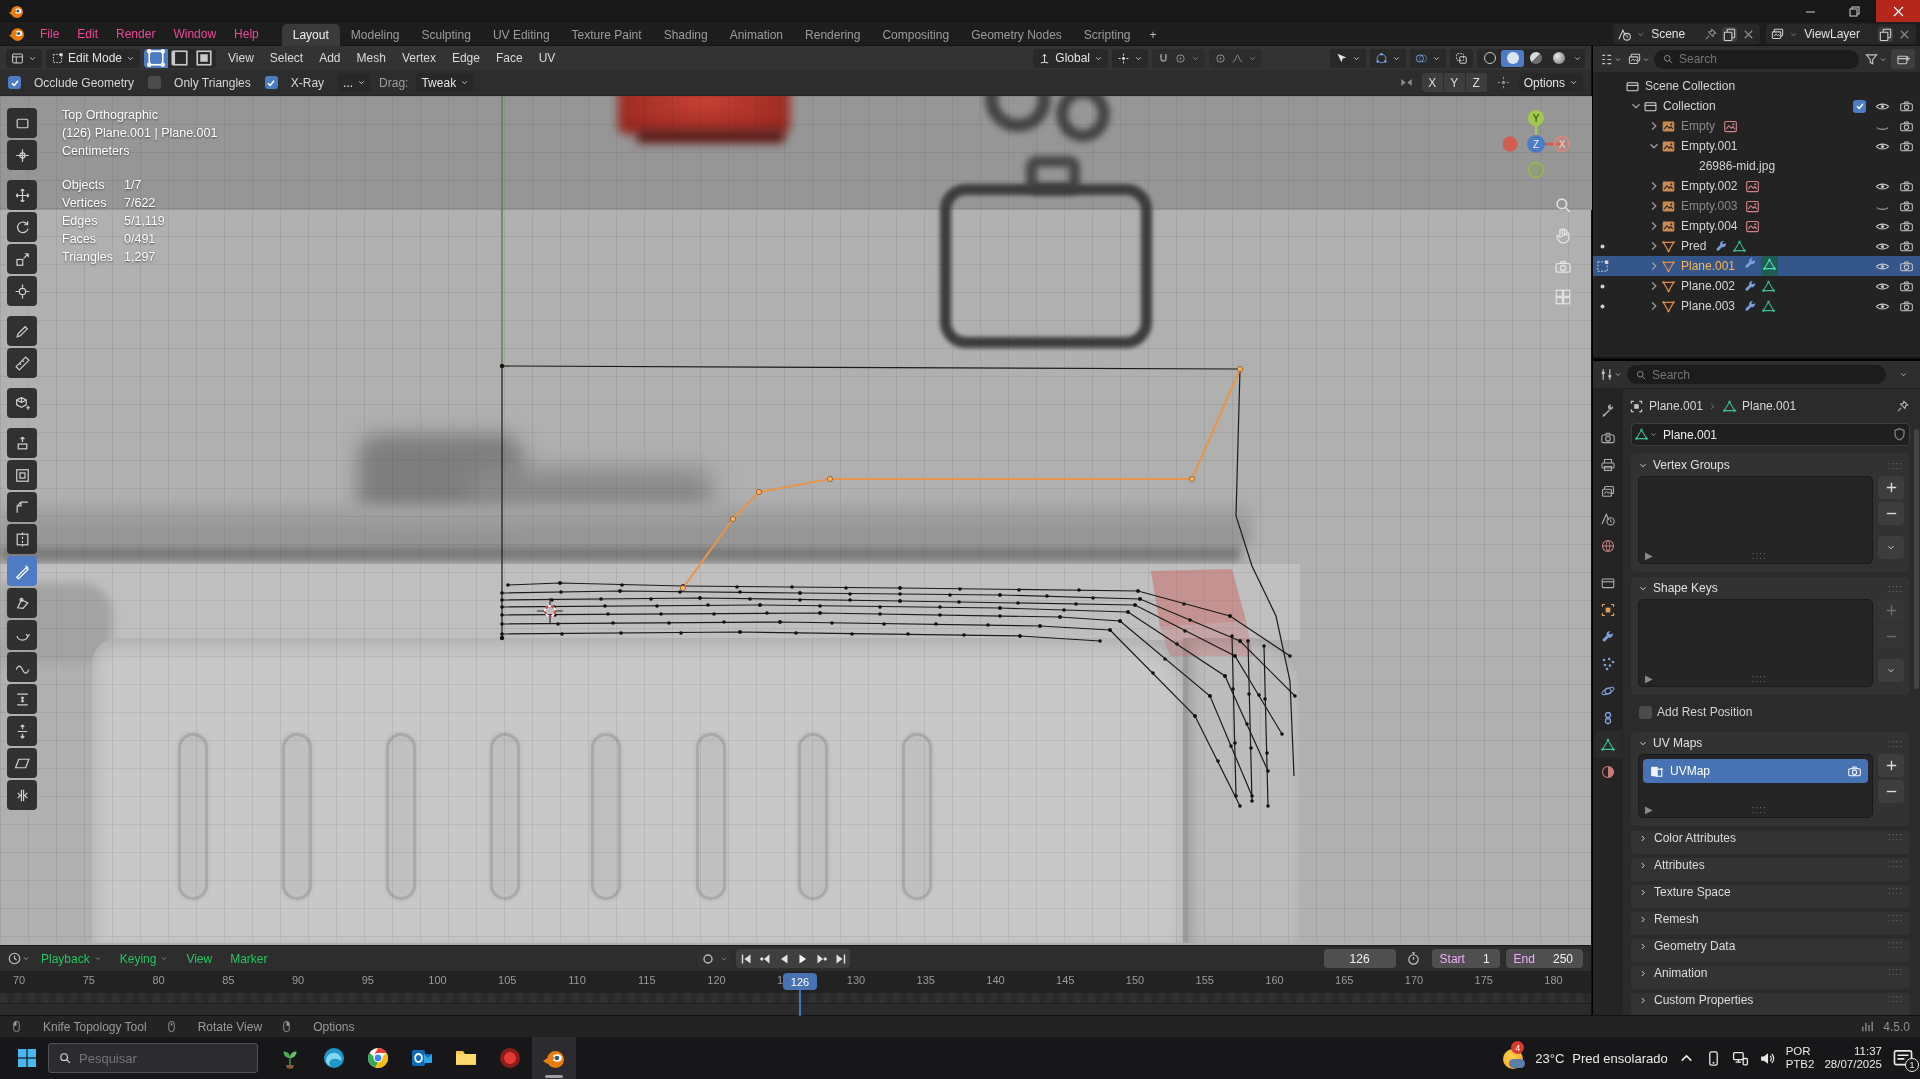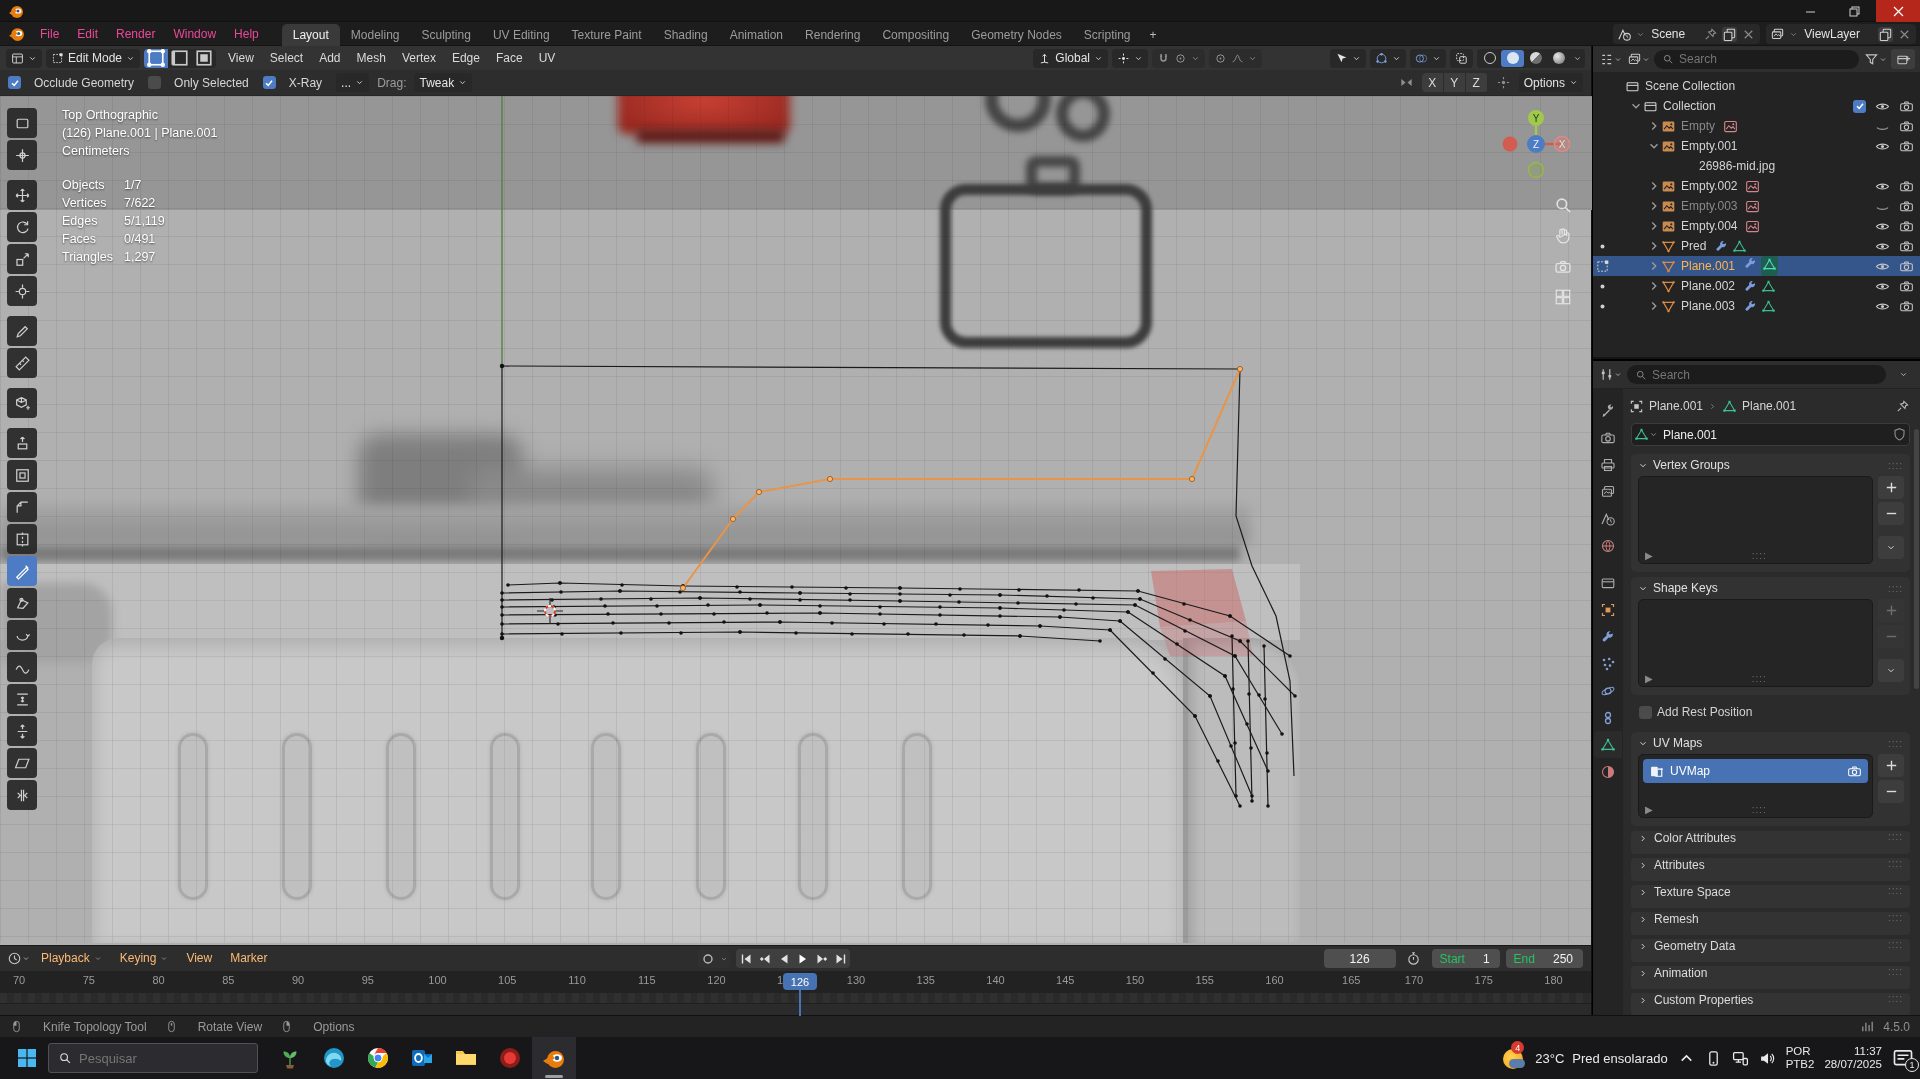--- a/index.html
+++ b/index.html
@@ -113,28 +113,28 @@
 .sbtn.drop{margin-top:8px}
 .uvrow{margin:4px;height:24px;background:#4772b3;border-radius:4px;display:flex;align-items:center;gap:6px;padding:0 6px;color:#fff}
 .uvrow .cam{margin-left:auto;color:#fff}
 .restrow{display:flex;align-items:center;height:24px;margin:2px 6px 8px 10px;color:#d2d2d2}
 .cpanel{background:#333333;border-radius:4px;margin:0 2px 4px 2px;height:23px;display:flex;align-items:flex-start;gap:6px;padding:0 7px;color:#dcdcdc}
 #prop-scroll{position:absolute;right:1px;top:40px;width:5px;height:260px;background:#555;border-radius:3px;opacity:.6}
 
 #timeline{position:absolute;left:0;top:945px;width:1592px;height:70px;background:#2d2d2d;border-top:1px solid #191919;border-right:1px solid #111}
 #tl-head{height:25px;display:flex;align-items:center;padding:0 6px;gap:2px;position:relative}
 #tl-menus{display:flex}
-#tl-menus .tmenu{padding:0 9px;color:#fdba74;display:flex;align-items:flex-start;gap:4px}
+#tl-menus .tmenu{padding:0 9px;color:#22c55e;display:flex;align-items:center;gap:4px}
 #transport{position:absolute;left:698px;display:flex;align-items:center;gap:6px}
 .tgroup{display:flex;background:#3f3f3f;border-radius:4px;overflow:hidden}
 .tbtn{width:19px;height:19px;display:flex;align-items:center;justify-content:center;color:#e2e2e2}
 .tbtn svg{width:12px;height:12px}
 #tl-right{position:absolute;right:8px;display:flex;gap:6px;align-items:center}
 .ffield{background:#4f4f4f;border-radius:4px;height:19px;display:flex;align-items:center;color:#f2f2f2}
-.ffield .lbl{padding:0 8px;color:#22c55e}
+.ffield .lbl{padding:0 8px;color:#f0abfc}
 .ffield .v{padding:0 10px}
 #tl-ruler{position:absolute;left:0;top:25px;width:100%;height:22px;background:#222222}
 .tick{position:absolute;top:3px;color:#9a9a9a;font-size:11px;transform:translateX(-50%)}
 #tl-frames{position:absolute;left:0;top:47px;width:100%;height:10px;background:repeating-linear-gradient(90deg,#303030 0 7px,#2a2a2a 7px 13.95px)}
 #tl-track{position:absolute;left:0;top:57px;width:100%;height:13px;background:#2b2b2b;border-top:1px solid #1f1f1f}
 #playhead{position:absolute;left:783px;top:27px;width:34px;height:17px;background:#4772b3;border-radius:4px;color:#fff;display:flex;align-items:center;justify-content:center;font-size:11px;z-index:5}
 #playline{position:absolute;left:799px;top:44px;width:2px;height:26px;background:#4772b3;z-index:4}
 
 #statusbar{position:absolute;left:0;top:1015px;width:1920px;height:22px;background:#232323;border-top:1px solid #111;display:flex;align-items:center;padding:0 10px;color:#9a9a9a}
 .hint{display:flex;align-items:center;gap:20px;margin-right:18px}
@@ -551,21 +551,21 @@
   </div>
 
   <div class="vh2">
     <span class="cb on">
         <svg viewBox="0 0 10 10">
           <path d="M2 5.2L4.2 7.4 8 2.8" fill="none" stroke="#fff" stroke-width="1.5"></path>
         </svg>
       </span>
     <span class="cblab">Occlude Geometry</span>
     <span class="cb"></span>
-    <span class="cblab">Only Selected</span>
+    <span class="cblab">Only Triangles</span>
     <span class="cb on">
         <svg viewBox="0 0 10 10">
           <path d="M2 5.2L4.2 7.4 8 2.8" fill="none" stroke="#fff" stroke-width="1.5"></path>
         </svg>
       </span>
     <span class="cblab">X-Ray</span>
     <div class="pill">
         <span>...</span>
         <span class="ico" style="width:9px">
           <svg viewBox="0 0 16 16">
@@ -2310,21 +2310,21 @@
       <span class="tick" style="left: 646.75px;">115</span>
       <span class="tick" style="left: 716.5px;">120</span>
       <span class="tick" style="left: 786.25px;">125</span>
       <span class="tick" style="left: 856px;">130</span>
       <span class="tick" style="left: 925.75px;">135</span>
       <span class="tick" style="left: 995.5px;">140</span>
       <span class="tick" style="left: 1065.25px;">145</span>
       <span class="tick" style="left: 1135px;">150</span>
       <span class="tick" style="left: 1204.75px;">155</span>
       <span class="tick" style="left: 1274.5px;">160</span>
-      <span class="tick" style="left: 1344.25px; margin-left: 7px;">165</span>
+      <span class="tick" style="left: 1344.25px;">165</span>
       <span class="tick" style="left: 1414px;">170</span>
       <span class="tick" style="left: 1483.75px;">175</span>
       <span class="tick" style="left: 1553.5px;">180</span>
     </div>
   <div id="tl-frames"></div>
   <div id="tl-track"></div>
   <div id="playhead">
       <span>126</span>
     </div>
   <div id="playline"></div>

